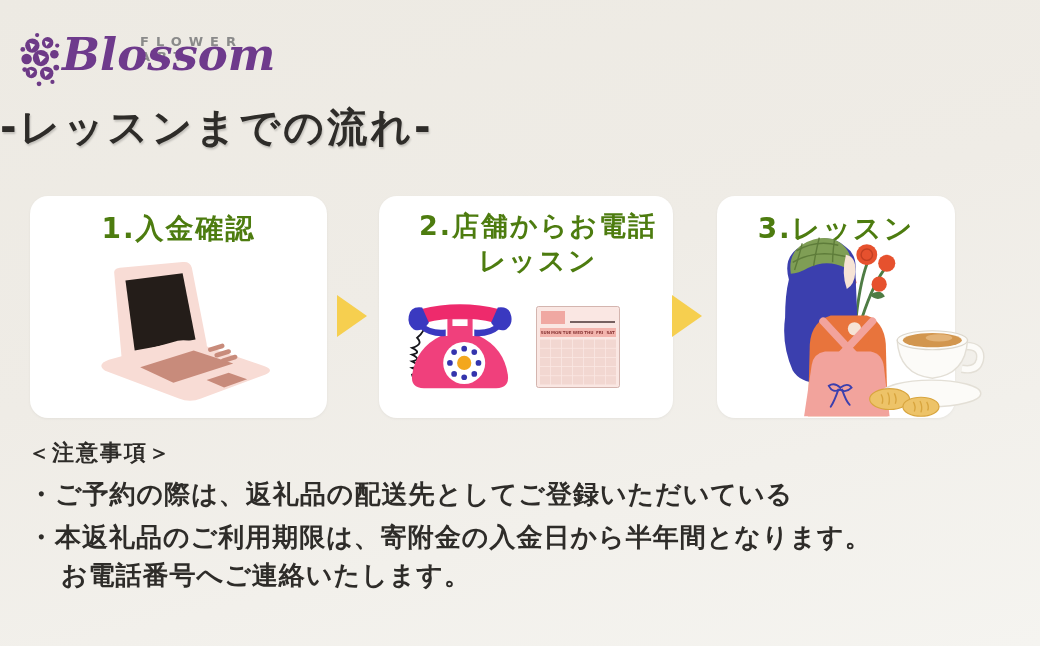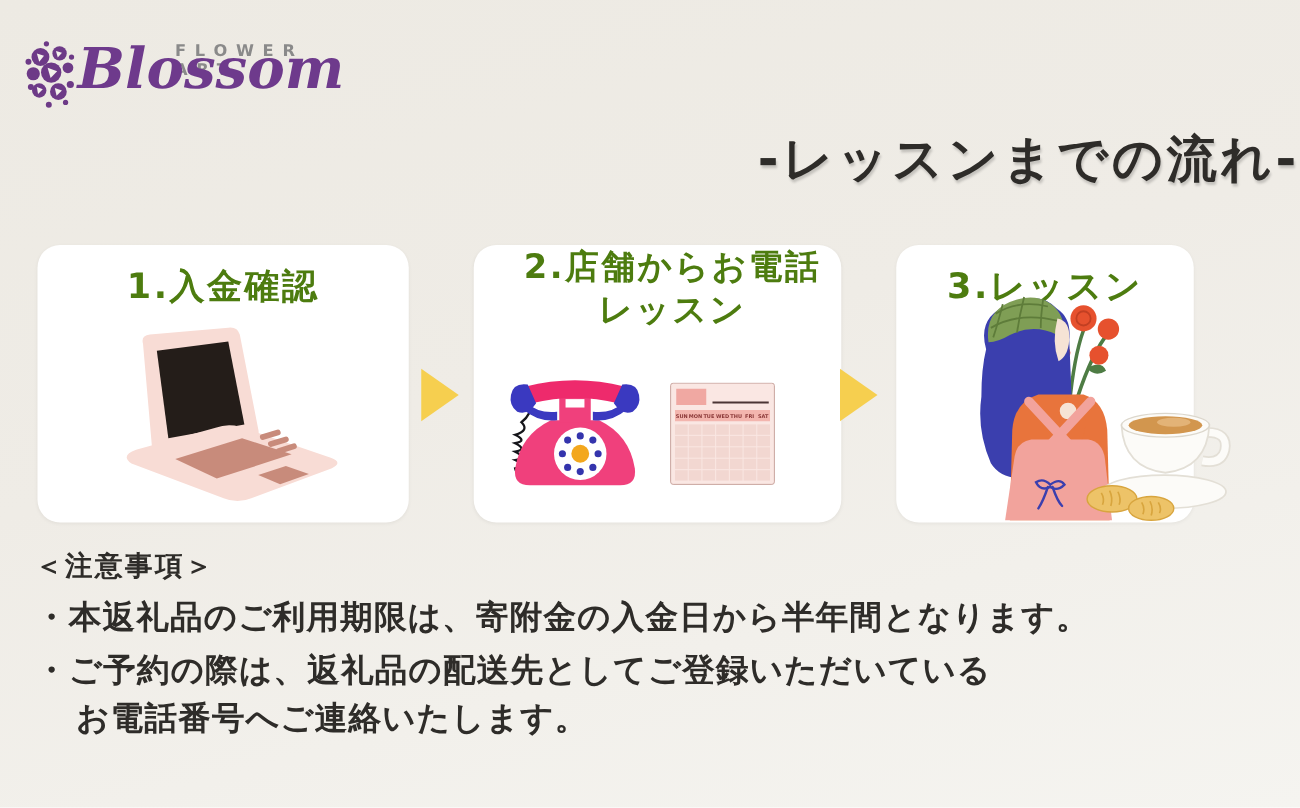--- a/index.html
+++ b/index.html
@@ -19,36 +19,36 @@
     font-size:13px;letter-spacing:7px;color:#8a8a8a;font-weight:600;
   }
   .brand-name{
     position:absolute;left:46px;top:10px;
     font-family:"DejaVu Serif","Liberation Serif",serif;
     font-style:italic;font-weight:bold;font-size:45px;color:#6e3a8c;line-height:1;
   }
   
   .main-title{
     position:absolute;left:0;top:100px;width:1040px;
-    text-align:right;font-size:40px;font-weight:800;color:#2e2c29;
+    text-align:left;font-size:40px;font-weight:800;color:#2e2c29;
     letter-spacing:3px;text-shadow:1px 2px 2px rgba(0,0,0,0.18);
   }
   
   .card{
     position:absolute;top:196px;height:222px;background:#ffffff;
     border-radius:18px;box-shadow:0 1px 3px rgba(0,0,0,0.05);
   }
   .card1{left:30px;width:297px;}
   .card2{left:379px;width:294px;}
   .card3{left:717px;width:238px;}
   .card-title{
     margin-top:15px;text-align:center;
     font-size:28px;font-weight:800;color:#4d7c0f;line-height:1.3;letter-spacing:2px;
   }
-  .card2 .card-title{margin-top:0;font-size:27px;padding-left:24px;}
+  .card2 .card-title{margin-top:12px;font-size:27px;padding-left:24px;}
   .illus{position:absolute;}
   .laptop-wrap{left:42px;top:64px;}
   .phone-wrap{left:18px;top:98px;}
   .calendar-wrap{left:157px;top:110px;}
   .lesson-wrap{left:22px;top:34px;}
   
   .flow-arrow{
     position:absolute;top:295px;width:0;height:0;
     border-top:21px solid transparent;border-bottom:21px solid transparent;
   }
@@ -271,18 +271,18 @@
           <path d="M197 181 Q200 186 198 190"></path>
       </g>
     </svg>
   </div>
 
   <div class="flow-arrow arrow1" style="border-left: 30px solid rgb(246, 207, 79);"></div>
   <div class="flow-arrow arrow2" style="border-left: 30px solid rgb(246, 207, 79);"></div>
 
   <div class="notes">
     <div class="notes-heading">＜注意事項＞</div>
+    <div class="notes-item">・ご予約の際は、返礼品の配送先としてご登録いただいている</div>
     <div class="notes-item">・本返礼品のご利用期限は、寄附金の入金日から半年間となります。</div>
-    <div class="notes-item">・ご予約の際は、返礼品の配送先としてご登録いただいている</div>
     <div class="notes-item indent">お電話番号へご連絡いたします。</div>
   </div>
 
 </div>
 
 </body></html>

